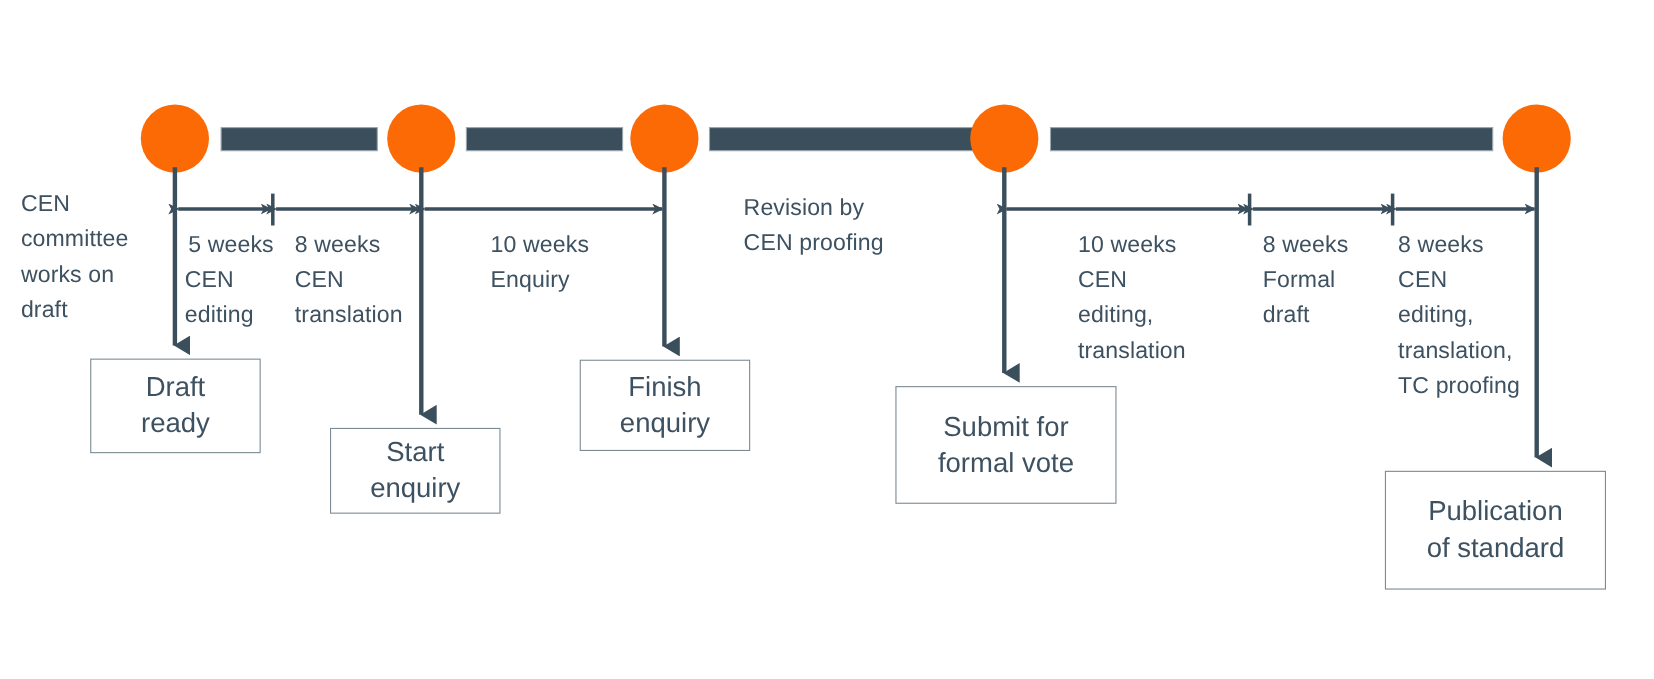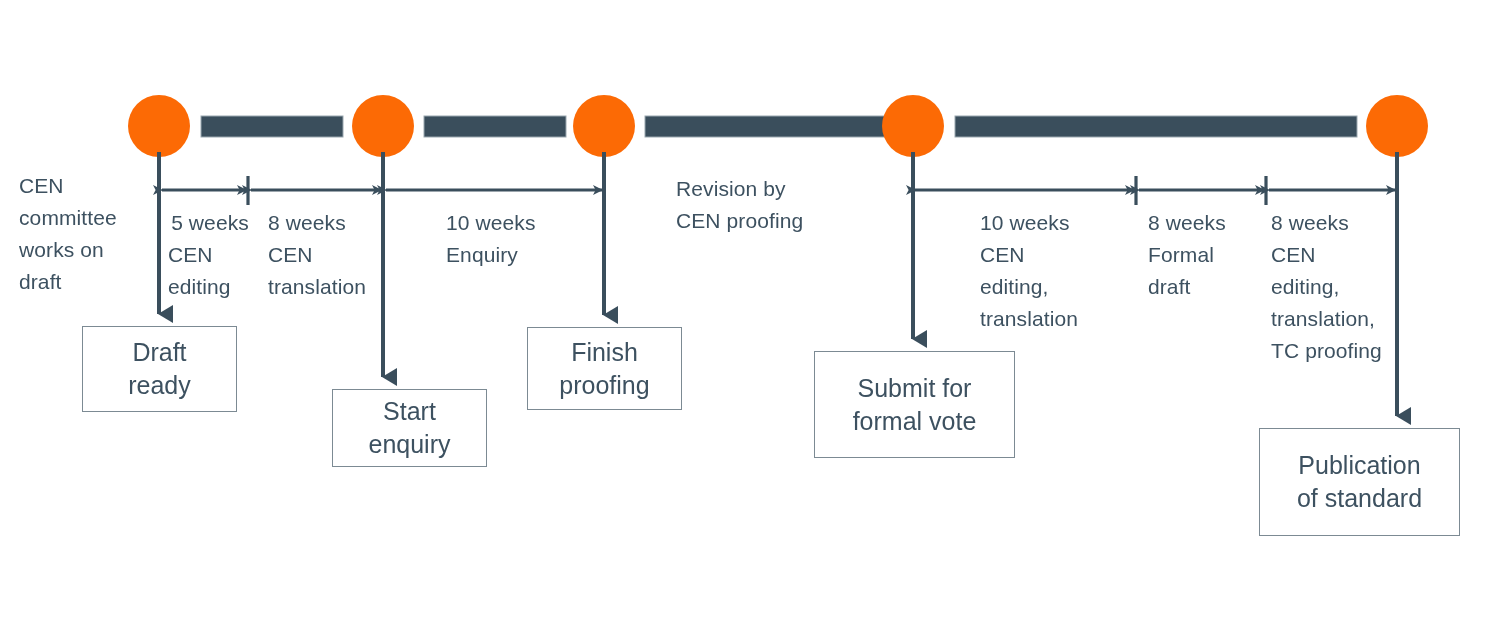--- a/index.html
+++ b/index.html
@@ -142,25 +142,25 @@
 
   <div class="txt seg-label" style="left:1271px; top:207px; width:128px;">8 weeks</div>
   <div class="txt seg-label" style="left:1271px; top:239px; width:128px;">CEN
 editing,
 translation,
 TC proofing</div>
 
   <div class="box" style="left:82px; top:326px; width:155px; height:86px;">Draft
 ready</div>
 
-  <div class="box" style="left:300px; top:389px; width:155px; height:78px;margin-left:32px;">Start
+  <div class="box" style="left:300px; top:389px; width:155px; height:78px;">Start
 enquiry</div>
 
   <div class="box" style="left:527px; top:327px; width:155px; height:83px;">Finish
-proofing</div>
+enquiry</div>
 
   <div class="box" style="left:814px; top:351px; width:201px; height:107px;">Submit for
 formal vote</div>
 
   <div class="box" style="left:1259px; top:428px; width:201px; height:108px;">Publication
 of standard</div>
 
 </div>
 
 </body></html>

